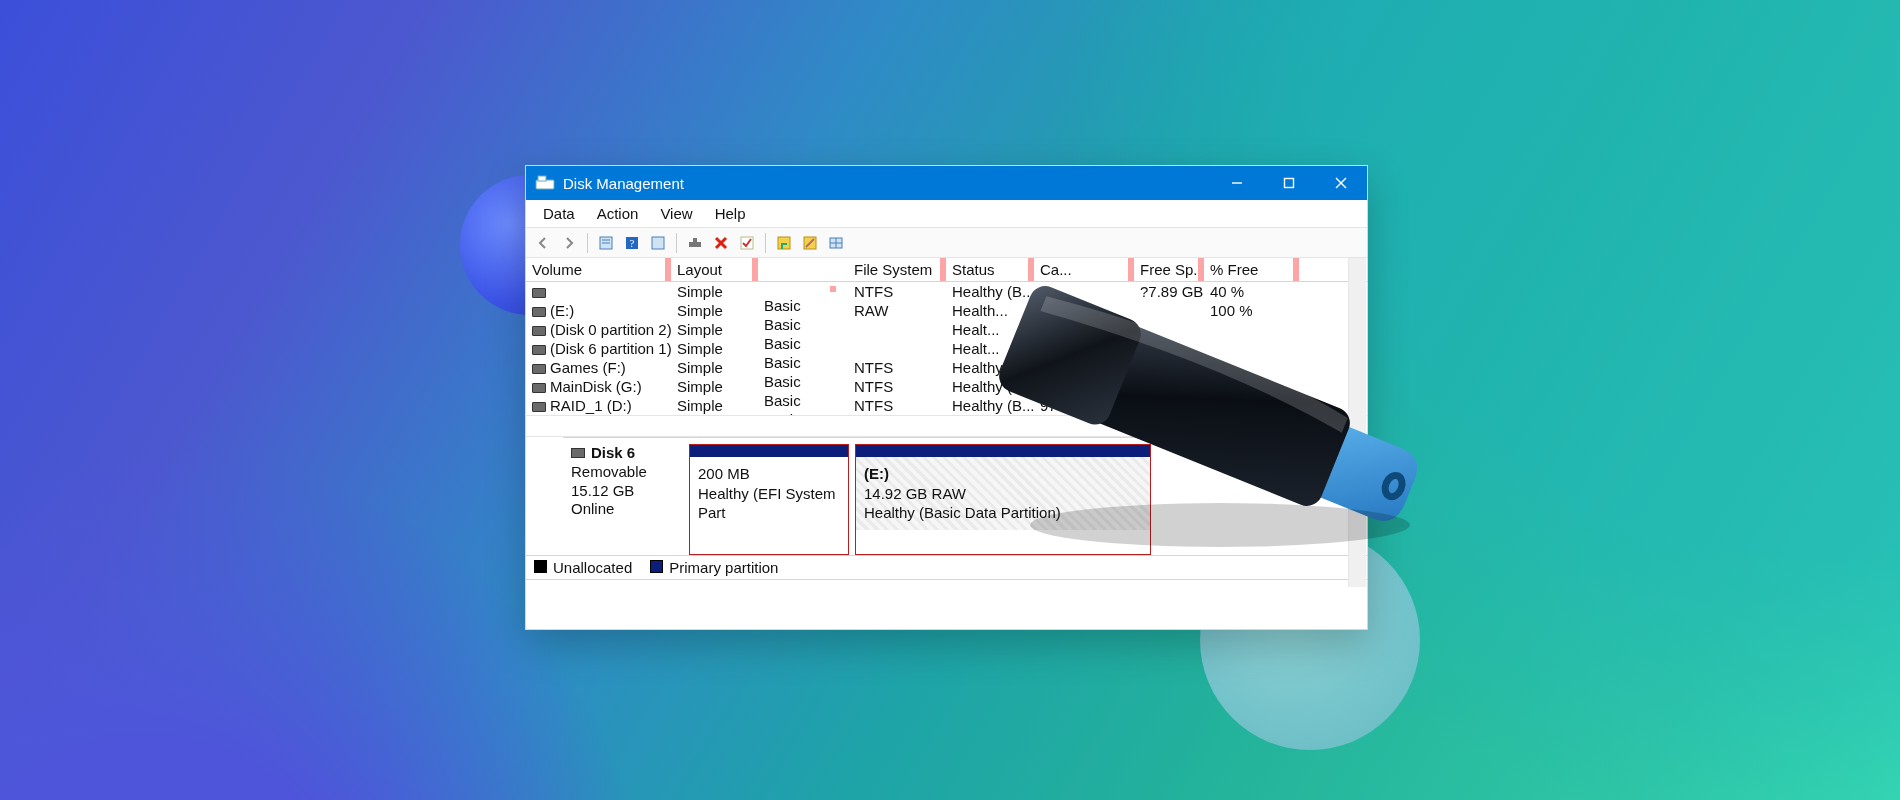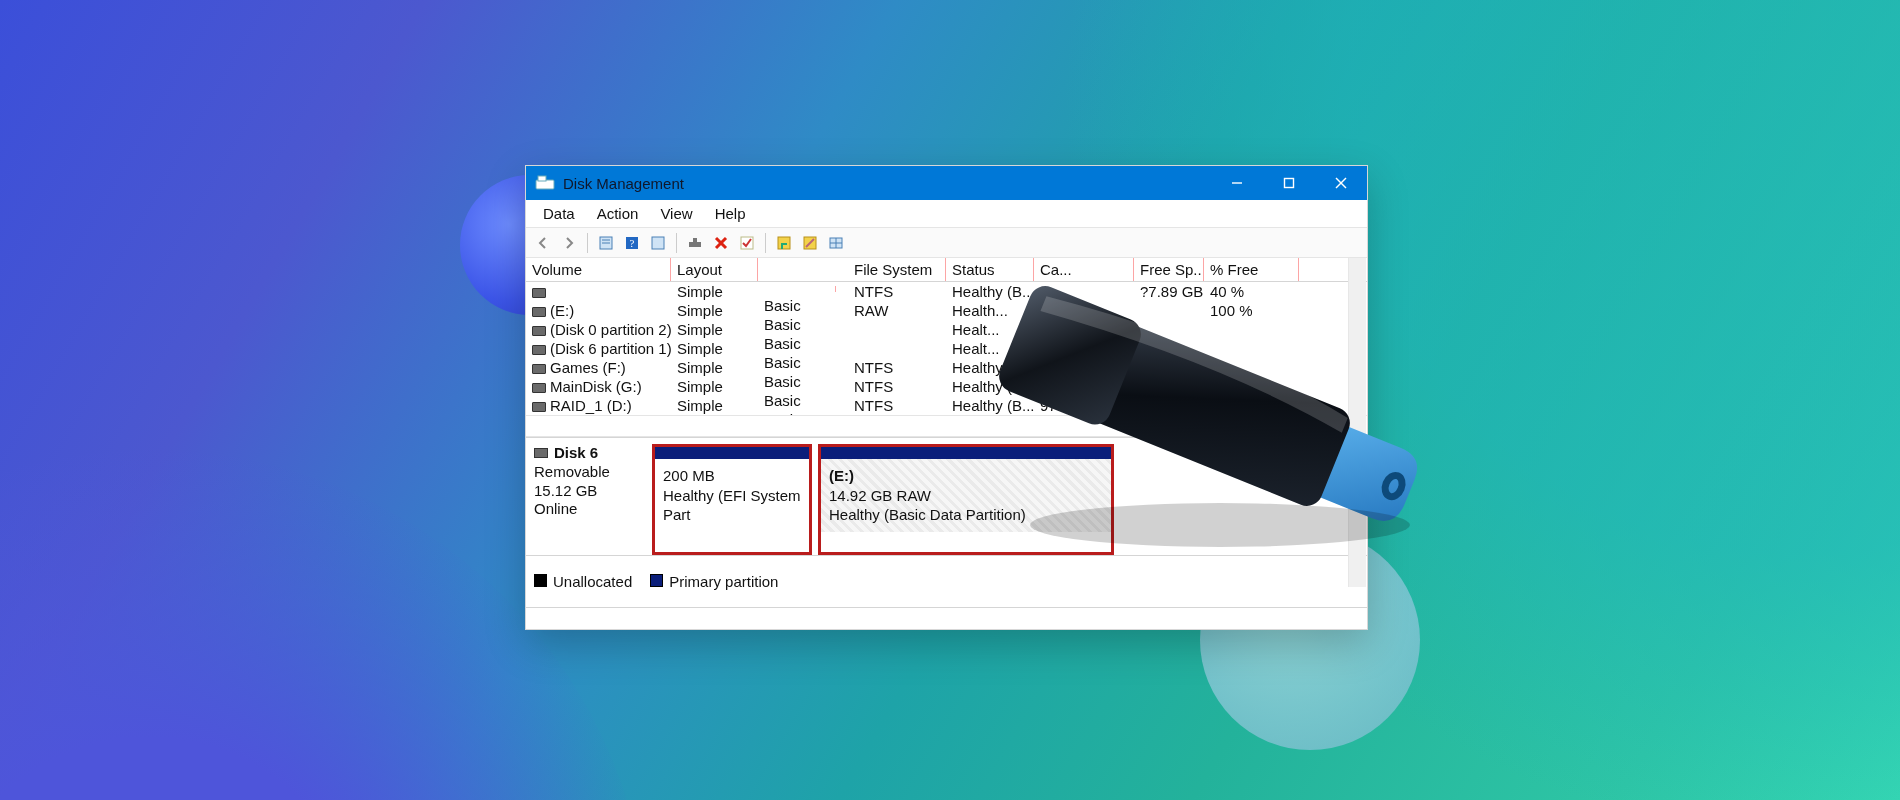--- a/index.html
+++ b/index.html
@@ -33,58 +33,58 @@
     background: radial-gradient(circle at 40% 35%, #c6e4f3 0%, #9fcbe3 60%, #8ab8d6 100%);
     opacity:0.65; z-index:4;
   }
   
   .window {
     position:absolute; left:525px; top:165px; width:843px; height:465px;
     background:#fff; border:1px solid #d7d7d7; box-shadow:0 14px 38px rgba(0,0,0,.22);
     z-index:10; display:flex; flex-direction:column; font-size:15px; color:#111;
   }
   .titlebar {
-    height:34px; background:#0078d7; color:#0f172a; display:flex; align-items:center;
+    height:34px; background:#0078d7; color:#ffffff; display:flex; align-items:center;
   }
   .titlebar .icon { width:20px; height:16px; margin:0 8px 0 9px; }
   .titlebar .title { font-size:15px; }
   .titlebar .spacer { flex:1; }
   .winbtn { width:52px; height:34px; display:flex; align-items:center; justify-content:center; }
   .winbtn svg { stroke:#fff; }
   .menubar { height:28px; display:flex; align-items:center; padding:0 6px; border-bottom:1px solid #e5e5e5; }
   .menubar span { padding:0 11px; font-size:15px; }
   .toolbar { height:30px; display:flex; align-items:center; padding:0 6px; gap:4px; border-bottom:1px solid #e5e5e5; background:#fafafa;}
   .tool { width:22px; height:22px; display:flex; align-items:center; justify-content:center; }
   .tool-sep { width:1px; height:20px; background:#ccc; margin:0 3px; }
   
   .vol-table { flex:0 0 auto; }
   .vol-header { display:flex; border-bottom:1px solid #d5d5d5; background:#fff; height:24px; }
-  .vol-header .col { border-right:1px solid #fca5a5; padding:3px 6px; font-size:15px; white-space:nowrap; overflow:hidden; }
+  .vol-header .col { border-right:6px solid #fca5a5; padding:3px 6px; font-size:15px; white-space:nowrap; overflow:hidden; }
   .vol-rows { }
   .vol-row { display:flex; height:19px; align-items:center; }
   .vol-row .col { padding:0 6px; font-size:15px; white-space:nowrap; overflow:hidden; }
   .vol-row .disk-glyph { display:inline-block; width:14px; height:10px; background:#6a6a6a; border:1px solid #333; margin-right:4px; vertical-align:middle; border-radius:1px;}
   
   .c-vol{width:145px;} .c-lay{width:87px;} .c-typ{width:78px;margin-top:28px;} .c-fs{width:98px;margin-left:12px;}
   .c-st{width:88px;} .c-cap{width:100px;} .c-free{width:70px;} .c-pct{width:95px;}
   .table-gap { height:22px; border-top:1px solid #e5e5e5; border-bottom:1px solid #e5e5e5; background:#fff;}
   
-  .disk-pane { border-top:1px solid #d5d5d5; padding:6px 8px 0 8px; display:flex; gap:6px; height:118px; }
+  .disk-pane { border-top:1px solid #d5d5d5; padding:6px 8px 0 8px; display:flex; gap:6px; height:118px;margin-left:37px; }
   .disk-info { width:112px; font-size:15px; line-height:1.25; }
   .disk-info .disk-glyph { display:inline-block; width:14px; height:10px; background:#6a6a6a; border:1px solid #333; margin-right:6px;}
-  .part { border:3px solid #b91c1c; display:flex; flex-direction:column; background:#fff;}
+  .part { border:1px solid #b91c1c; display:flex; flex-direction:column; background:#fff;}
   .part-header { height:12px; background:#0b1e7a; }
   .part-body { padding:7px 8px; font-size:15px; line-height:1.3;}
   .part-body.hatched {
     background: repeating-linear-gradient(45deg,#eaeaea 0,#eaeaea 3px,#f6f6f6 3px,#f6f6f6 7px);
   }
   .part1 { width:160px; }
   .part2 { width:296px; }
   
-  .legend { border-top:1px solid #d5d5d5; padding:17px 8px; display:flex; gap:18px; font-size:15px; align-items:center;}
+  .legend { border-top:1px solid #d5d5d5; padding:3px 8px; display:flex; gap:18px; font-size:15px; align-items:center;}
   .swatch { width:13px; height:13px; display:inline-block; margin-right:6px; border:1px solid #000;}
   .sw-black{background:#000;} .sw-blue{background:#0b1e7a;}
   .statusbar { border-top:1px solid #d5d5d5; height:20px; }
   .scroll-right { position:absolute; right:1px; top:92px; width:18px; bottom:42px; background:#f0f0f0; border-left:1px solid #e7e7e7;}
 
   
   .usb {
     position:absolute; left:970px; top:270px; width:460px; height:280px; z-index:30;
     pointer-events:none;
   }

